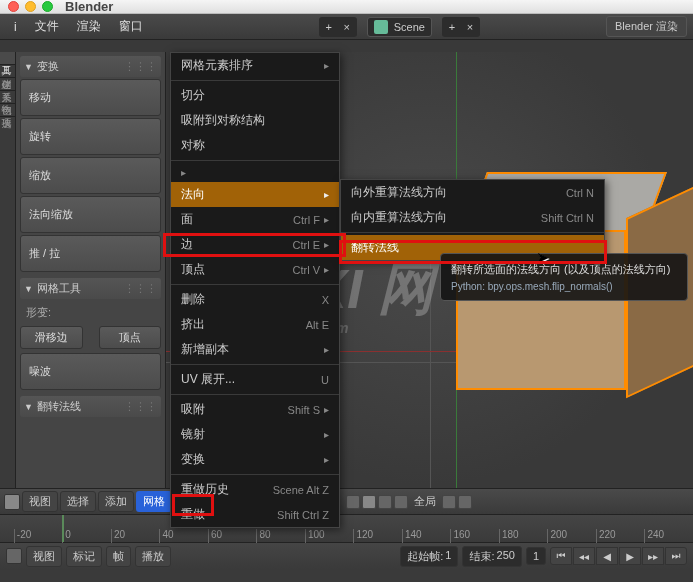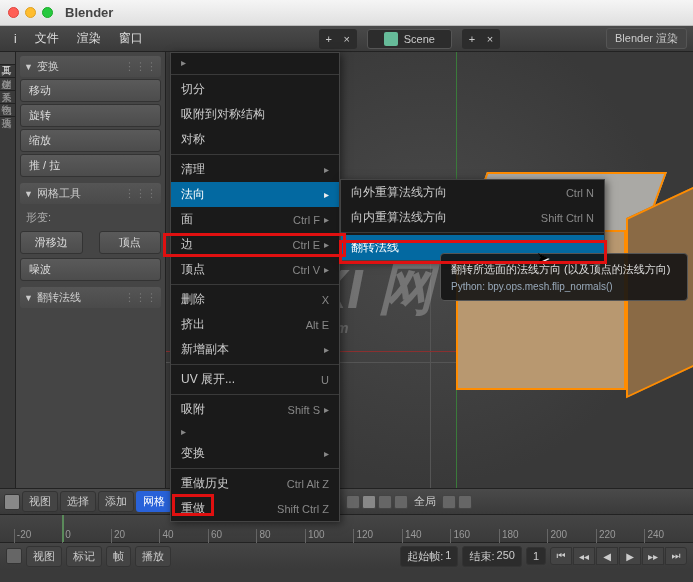--- a/index.html
+++ b/index.html
@@ -1,45 +1,45 @@
 <!DOCTYPE html>
 <html><head>
 <meta charset="utf-8">
 <style>
 * { margin: 0; padding: 0; box-sizing: border-box; font-family: Arial, "Microsoft YaHei", sans-serif; }
 body { width: 693px; height: 582px; background: #393939; overflow: hidden; position: relative; }
 
-.titlebar { height: 26px; background: linear-gradient(#f5f5f5,#e0e0e0); display: flex; align-items: center; padding: 0 8px; gap: 8px; border-bottom: 1px solid #bbb; }
+.titlebar { height: 14px; background: linear-gradient(#f5f5f5,#e0e0e0); display: flex; align-items: center; padding: 0 8px; gap: 8px; border-bottom: 1px solid #bbb; }
 .traffic { display: flex; gap: 6px; }
 .dot { width: 11px; height: 11px; border-radius: 50%; }
 .dot.red { background: #ff5f56; border: 1px solid #e0443e; }
 .dot.yel { background: #ffbd2e; border: 1px solid #dea123; }
 .dot.grn { background: #27c93f; border: 1px solid #1aab29; }
 .titlebar .title { font-size: 13px; color: #444; font-weight: bold; margin-left: 4px; }
 
 .topbar { height: 26px; background: linear-gradient(#4a4a4a,#3a3a3a); display: flex; align-items: center; padding: 0 6px; gap: 2px; border-bottom: 1px solid #222; }
 .topbar .btn { padding: 2px 8px; color: #ddd; font-size: 12px; border-radius: 3px; cursor: pointer; }
 .topbar .spacer { flex: 1; }
 .topbar .tab-area { display: flex; background: #2c2c2c; border-radius: 3px; padding: 1px; margin: 0 4px; }
 .topbar .tab-area .tbtn { width: 18px; height: 18px; display: flex; align-items:center; justify-content:center; font-size: 11px; color: #ccc; cursor: pointer; }
-.scene-box { display: flex; align-items: center; background: #2c2c2c; border: 1px solid #555; border-radius: 3px; height: 20px; padding: 0 16px; gap: 6px; margin: 0 4px; }
+.scene-box { display: flex; align-items: center; background: #2c2c2c; border: 1px solid #555; border-radius: 3px; height: 20px; padding: 0 6px; gap: 6px; margin: 0 4px; }
 .scene-box .ico { width: 14px; height: 14px; background: #6b9; border-radius: 2px; }
 .scene-box span { font-size: 11px; color: #ccc; }
 .render-btn { background: #444; border: 1px solid #555; border-radius: 3px; padding: 2px 8px; font-size: 11px; color: #ccc; }
 
 .main { position: absolute; left: 0; top: 52px; right: 0; bottom: 40px; display: flex; }
 .sidebar-tabs { width: 16px; background: #3a3a3a; display: flex; flex-direction: column; border-right: 1px solid #222; }
 .sidebar-tabs .vtab { writing-mode: vertical-rl; font-size: 10px; color: #999; padding: 6px 2px; border-bottom: 1px solid #222; cursor: pointer; }
 .sidebar-tabs .vtab.active { background: #4a4a4a; color: #ddd; }
 
 .tool-panel { width: 150px; background: #454545; border-right: 1px solid #222; padding: 4px; font-size: 11px; color: #ccc; overflow: hidden; }
 .panel-header { display: flex; align-items: center; padding: 3px 4px; background: linear-gradient(#555,#4a4a4a); border-radius: 3px; margin-bottom: 2px; font-size: 11px; }
 .panel-header .tri { margin-right: 4px; font-size: 9px; }
 .panel-header .grip { margin-left: auto; color: #777; }
-.tool-btn { display: block; background: linear-gradient(#5a5a5a,#4c4c4c); border: 1px solid #333; border-radius: 3px; padding: 3px 8px; margin: 2px 0; font-size: 11px; color: #ddd; cursor: pointer; }
+.tool-btn { display: block; background: linear-gradient(#5a5a5a,#4c4c4c); border: 1px solid #333; border-radius: 3px; padding: 10px 8px; margin: 2px 0; font-size: 11px; color: #ddd; cursor: pointer; }
 .tool-btn-row { display: flex; gap: 16px; }
 .tool-btn-row .tool-btn { flex: 1; text-align: center; padding: 3px 2px; }
 .panel-sub { font-size: 11px; padding: 4px 6px; color: #aaa; }
 
 .viewport { flex: 1; position: relative; background: radial-gradient(circle at 50% 40%, #4a4a4a 0%, #393939 60%); overflow: hidden; }
 .grid { position: absolute; left: 0; right: 0; top: 130px; bottom: 0; }
 .grid:before { content:''; position:absolute; left:0; right:0; top:50%; border-top:1px solid #555; }
 .grid:after { content:''; position:absolute; top:0; bottom:0; left:50%; border-left:1px solid #555; }
 .axis-x { position: absolute; left:0; right:0; top: 61%; border-top: 1px solid #8a3030; }
 .axis-y { position: absolute; left:55%; top:0; bottom:0; border-left: 1px solid #3a7a3a; }
@@ -54,21 +54,21 @@
 .manipulator .center { position:absolute; left:25px; top:25px; width:8px; height:8px; background:#fff; border-radius:50%; }
 
 .watermark { position: absolute; left: 100px; top: 200px; font-size: 56px; font-weight: bold; color: rgba(200,200,200,0.35); pointer-events: none; font-style: italic; }
 .watermark .sub { font-size: 14px; display:block; margin-top:-8px; color: rgba(200,200,200,0.3); }
 
 .menu1 { position: absolute; left: 170px; top: 52px; width: 170px; background: #1a1a1a; border: 1px solid #444; box-shadow: 2px 2px 8px rgba(0,0,0,0.5); z-index: 10; font-size: 12px; }
 .menu-item { display: flex; align-items: center; padding: 4px 10px; color: #ccc; cursor: pointer; }
 .menu-item .lbl { flex: 1; }
 .menu-item .shortcut { color: #888; font-size: 11px; }
 .menu-item .arrow { color: #888; font-size: 10px; }
-.menu-item.hl { background: #0369a1; color: #fff; }
+.menu-item.hl { background: #a16207; color: #fff; }
 .menu-item.hl .arrow, .menu-item.hl .shortcut { color: #eee; }
 .menu-sep { height: 1px; background: #3a3a3a; margin: 2px 0; }
 .menu-red { position: absolute; border: 3px solid #e01010; pointer-events: none; z-index: 20; }
 .red1 { left: 163px; top: 233px; width: 183px; height: 24px; }
 .red2 { left: 339px; top: 240px; width: 268px; height: 24px; }
 .red3 { left: 172px; top: 494px; width: 42px; height: 22px; }
 
 .menu2 { position: absolute; left: 340px; top: 179px; width: 265px; background: #1a1a1a; border: 1px solid #444; box-shadow: 2px 2px 8px rgba(0,0,0,0.5); z-index: 11; font-size: 12px; }
 .tooltip { position: absolute; left: 440px; top: 253px; width: 248px; background: rgba(20,20,20,0.9); border: 1px solid #555; border-radius: 4px; padding: 8px 10px; z-index: 12; }
 .tooltip .t1 { font-size: 11px; color: #ddd; margin-bottom: 4px; }
@@ -140,20 +140,21 @@
 
   <div class="tool-panel">
     <div class="panel-header">
       <span class="tri">▼</span>
       <span>变换</span>
       <span class="grip">⋮⋮⋮</span>
     </div>
     <div class="tool-btn">移动</div>
     <div class="tool-btn">旋转</div>
     <div class="tool-btn">缩放</div>
+    <div class="tool-btn">法向缩放</div>
     <div class="tool-btn">推 / 拉</div>
 
     <div class="panel-header" style="margin-top:6px;">
       <span class="tri">▼</span>
       <span>网格工具</span>
       <span class="grip">⋮⋮⋮</span>
     </div>
     <div class="panel-sub">形变:</div>
     <div class="tool-btn-row">
       <div class="tool-btn">滑移边</div>
@@ -184,35 +185,35 @@
     </div>
     <div class="watermark">
       <span>GXI 网</span>
       <span class="sub">System.com</span>
     </div>
   </div>
 </div>
 
 <div class="menu1">
   <div class="menu-item">
+      <span class="lbl">网格元素排序</span>
       <span class="arrow">▸</span>
     </div>
   <div class="menu-sep"></div>
   <div class="menu-item">
       <span class="lbl">切分</span>
     </div>
   <div class="menu-item">
       <span class="lbl">吸附到对称结构</span>
     </div>
   <div class="menu-item">
       <span class="lbl">对称</span>
     </div>
   <div class="menu-sep"></div>
   <div class="menu-item">
-      <span class="lbl">清理</span>
       <span class="arrow">▸</span>
     </div>
   <div class="menu-item hl">
       <span class="lbl">法向</span>
       <span class="arrow">▸</span>
     </div>
   <div class="menu-item">
       <span class="lbl">面</span>
       <span class="shortcut">Ctrl F</span>
       <span class="arrow" style="margin-left:4px">▸</span>
@@ -245,30 +246,31 @@
       <span class="lbl">UV 展开...</span>
       <span class="shortcut">U</span>
     </div>
   <div class="menu-sep"></div>
   <div class="menu-item">
       <span class="lbl">吸附</span>
       <span class="shortcut">Shift S</span>
       <span class="arrow" style="margin-left:4px">▸</span>
     </div>
   <div class="menu-item">
+      <span class="lbl">镜射</span>
       <span class="arrow">▸</span>
     </div>
   <div class="menu-item">
       <span class="lbl">变换</span>
       <span class="arrow">▸</span>
     </div>
   <div class="menu-sep"></div>
   <div class="menu-item">
       <span class="lbl">重做历史</span>
-      <span class="shortcut">Ctrl Alt Z</span>
+      <span class="shortcut">Scene Alt Z</span>
     </div>
   <div class="menu-item">
       <span class="lbl">重做</span>
       <span class="shortcut">Shift Ctrl Z</span>
     </div>
 </div>
 
 <div class="menu2">
   <div class="menu-item">
       <span class="lbl">向外重算法线方向</span>

